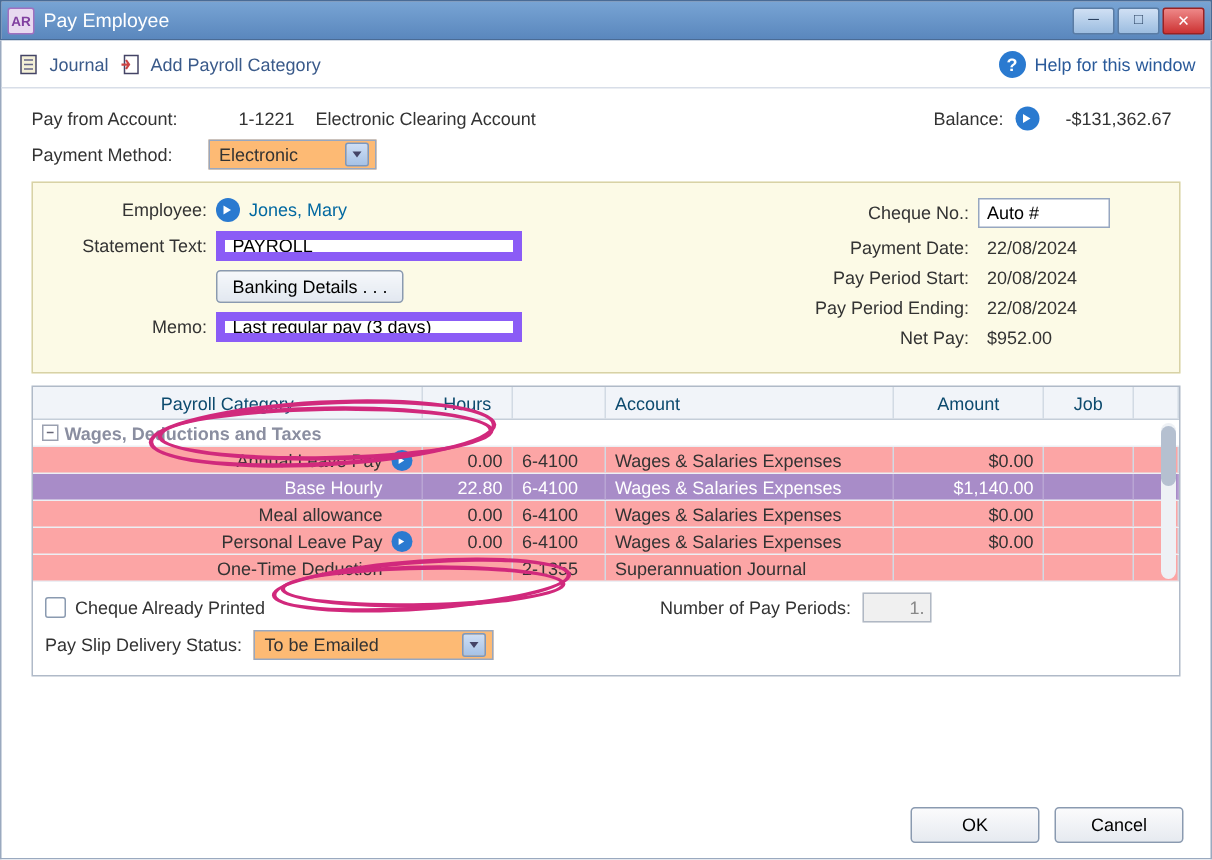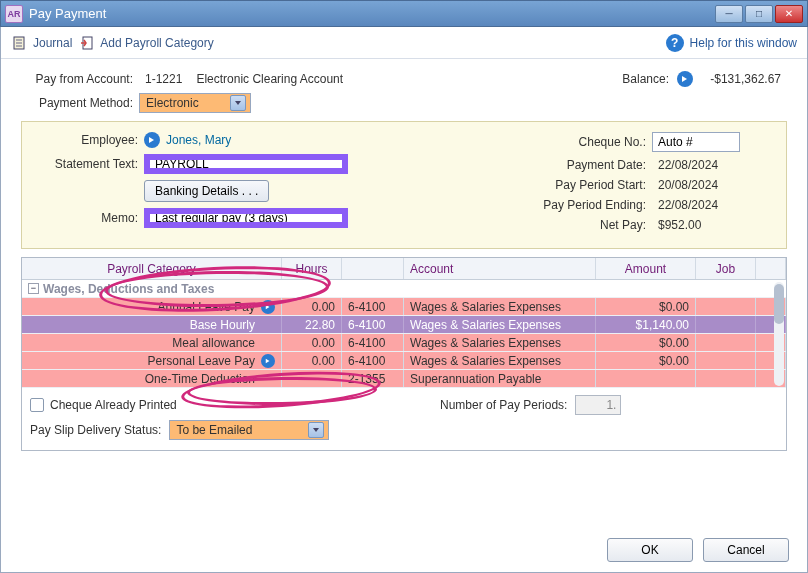--- a/index.html
+++ b/index.html
@@ -78,40 +78,40 @@
     width: 18px; height: 18px; border-radius: 50%;
     background: #2a7ad0; color: #fff; font-weight: bold;
     display:flex;align-items:center;justify-content:center;
     font-size: 12px;
   }
   
   .content {
     padding: 12px 20px 6px 20px;
   }
   .row { display: flex; align-items: center; margin-bottom: 6px; }
-  .lbl { text-align: right; padding-right: 6px; }
+  .lbl { text-align: left; padding-right: 6px; }
   .w120 { width: 118px; }
   .dropdown {
     height: 20px;
     border: 1px solid #97a7c0;
     background: #fdba74;
     display: inline-flex; align-items: center;
     padding: 0 4px 0 6px;
     width: 112px;
     justify-content: space-between;
   }
   .dd-btn {
     width: 16px; height: 16px;
     background: linear-gradient(#cedef4,#a6c2e6);
     border: 1px solid #7a98c0;
     border-radius: 2px;
     display:flex;align-items:center;justify-content:center;
   }
   .dd-btn svg { width: 8px; height: 8px; }
-  .acct-val { margin-left: 6px; margin-right: 14px; }
+  .acct-val { margin-left: 20px; margin-right: 14px; }
   .balance-area { display: flex; align-items: center; gap: 8px; margin-left: auto; padding-right: 6px;}
   .arrow-btn {
     width: 16px; height: 16px; border-radius: 50%;
     background: #2a7ad0; display:inline-flex;align-items:center;justify-content:center;
   }
   .arrow-btn svg { width:8px;height:8px; fill:#fff;}
   
   .info-box {
     border: 1px solid #d8d2a6;
     background: #fcfae6;
@@ -161,21 +161,21 @@
     height: 22px;
     align-items: stretch;
   }
   .th, .td {
     border-right: 1px solid #d2dae4;
     padding: 0 6px;
     display: flex; align-items: center;
     overflow: hidden;
     white-space: nowrap;
   }
-  .th { color: #701a75; text-align: right; }
+  .th { color: #0c4a6e; text-align: right; }
   .col-cat { width: 260px; justify-content: flex-end; }
   .col-hours { width: 60px; justify-content: center; }
   .col-code { width: 62px; }
   .col-acct { flex: 1; }
   .col-amt { width: 100px; justify-content: flex-end; }
   .col-job { width: 60px; justify-content: center; }
   .col-end { width: 30px; }
   .tbody {
     position: relative;
     max-height: 114px;
@@ -277,21 +277,21 @@
     left: 186px; top: 350px;
     width: 190px; height: 28px;
     transform: rotate(-1deg);
   }
 </style>
 </head>
 <body>
 
 <div class="titlebar">
   <div class="app-icon">AR</div>
-  <div class="title">Pay Payment</div>
+  <div class="title">Pay Employee</div>
   <div class="win-btns">
     <div class="win-btn">─</div>
     <div class="win-btn">□</div>
     <div class="win-btn close">✕</div>
   </div>
 </div>
 
 <div class="window-body">
 
   <div class="toolbar">
@@ -473,21 +473,21 @@
               <div class="td col-job"></div>
               <div class="td col-end"></div>
             </div>
             <div class="trow">
               <div class="td col-cat">
                 <span>One-Time Deduction</span>
                 <span style="width:14px;display:inline-block"></span>
               </div>
               <div class="td col-hours"></div>
               <div class="td col-code">2-1355</div>
-              <div class="td col-acct">Superannuation Payable</div>
+              <div class="td col-acct">Superannuation Journal</div>
               <div class="td col-amt"></div>
               <div class="td col-job"></div>
               <div class="td col-end"></div>
             </div>
           </div>
         <div class="scroll-track">
           <div class="scroll-thumb"></div>
         </div>
       </div>
       <div class="below-table">

